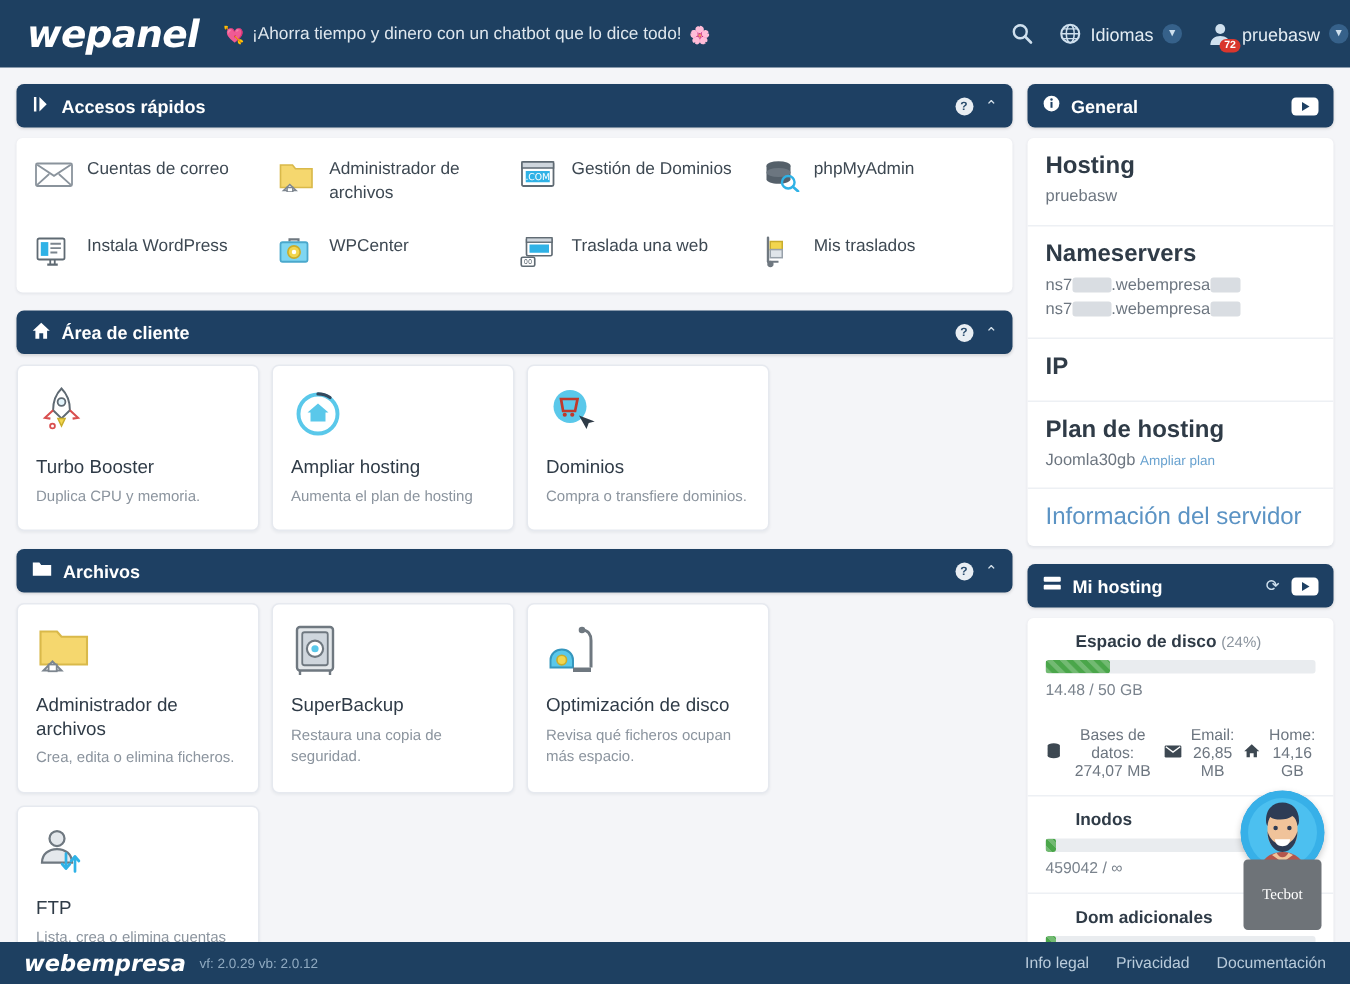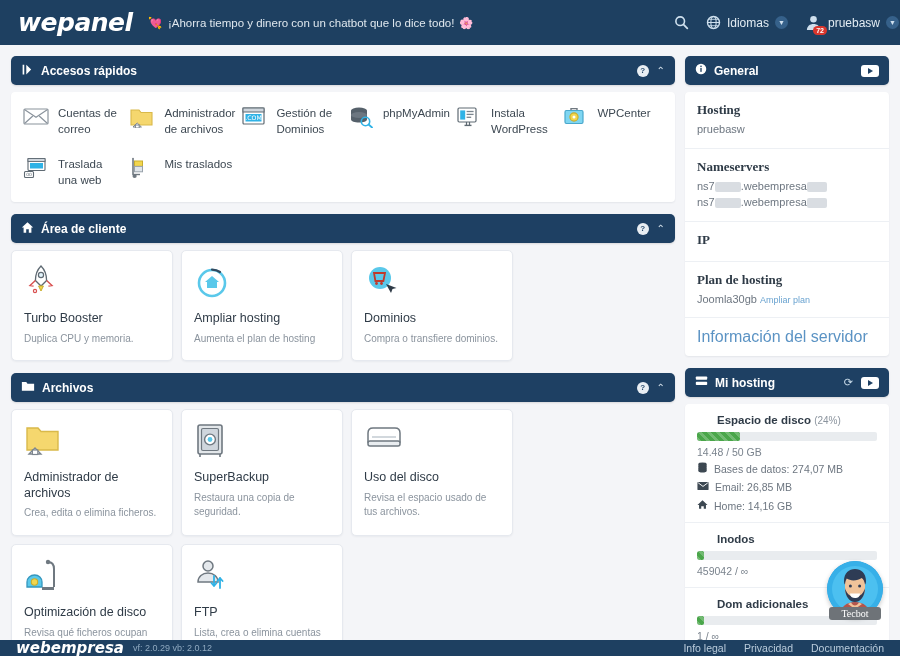--- a/index.html
+++ b/index.html
@@ -88,21 +88,21 @@
   .refresh { color: #cfe0ee; font-size: 11px; cursor: pointer; }
 
   .panel-body {
     background: #fff; border-radius: 4px; margin-top: 7px;
     padding: 14px 12px;
     box-shadow: 0 1px 2px rgba(10,30,60,.07);
   }
 
   
   .qa-grid {
-    display: grid; grid-template-columns: repeat(6, 1fr);
+    display: grid; grid-template-columns: repeat(4, 1fr);
     row-gap: 20px; column-gap: 6px;
   }
   .qa-item {
     display: flex; align-items: flex-start; gap: 9px;
     font-size: 11.5px; color: #3d4852; cursor: pointer; line-height: 1.35;
   }
   .qa-item .glyph { flex: 0 0 26px; height: 24px; }
   .card {
     background: #fff; border: 1px solid #e6e9ef; border-radius: 5px;
     width: 162px; padding: 13px 12px 14px; cursor: pointer;
@@ -120,21 +120,21 @@
 
   
   .side-panel { margin-bottom: 12px; }
   .side-body {
     background: #fff; border-radius: 4px; margin-top: 7px;
     box-shadow: 0 1px 2px rgba(10,30,60,.07);
     overflow: hidden;
   }
   .srow { padding: 10px 12px; border-bottom: 1px solid #edf0f4; }
   .srow:last-child { border-bottom: none; }
-  .s-label { font-size: 13px; font-weight: bold; color: #2f3b47; margin-bottom: 3px; font-family: Liberation Serif, serif; }
+  .s-label { font-size: 16px; font-weight: bold; color: #2f3b47; margin-bottom: 3px; }
   .s-val { font-size: 11px; color: #6d7680; line-height: 1.5; }
   .redact {
     display: inline-block; background: #d9dde2; border-radius: 2px;
     height: 10px; vertical-align: middle;
   }
   .link { color: #5b93c4; font-size: 16px; cursor: pointer; }
   .link-sm { color: #6aa3d0; font-size: 9px; cursor: pointer; margin-left: 3px; }
 
   
   .meter-title { font-size: 11.5px; font-weight: bold; color: #2f3b47; padding-left: 20px; }
@@ -145,47 +145,47 @@
   }
   .bar > i {
     display: block; height: 100%; border-radius: 2px;
     background-color: #4aa64a;
     background-image: linear-gradient(45deg, rgba(255,255,255,.22) 25%, transparent 25%,
       transparent 50%, rgba(255,255,255,.22) 50%, rgba(255,255,255,.22) 75%,
       transparent 75%, transparent);
     background-size: 9px 9px;
   }
   .meter-sub { font-size: 10.5px; color: #7a838d; }
-  .mlist { margin-top: 4px; display: flex; flex-direction: column; gap: 6px; text-align: center; }
+  .mlist { margin-top: 18px; display: flex; flex-direction: row; gap: 6px; text-align: center; }
   .mitem {
     font-size: 10.5px; color: #6d7680;
     display: flex; align-items: center; gap: 6px;
   }
 
   
   .tecbot {
     position: absolute; right: 12px; bottom: 36px;
     width: 66px; text-align: center; cursor: pointer; z-index: 30;
   }
   .tecbot .avatar {
     width: 56px; height: 56px; border-radius: 50%;
     background: radial-gradient(circle at 50% 45%, #4fb3e8 0%, #2f9fdc 60%, #1f8fd0 100%);
     margin: 0 auto; position: relative; overflow: hidden;
     box-shadow: 0 2px 5px rgba(0,0,0,.22);
   }
   .tecbot .tb-name {
     margin: -10px auto 0; position: relative;
     background: #6e7378; color: #fff; font-size: 10px;
-    border-radius: 3px; padding: 1px 0; width: 52px;
+    border-radius: 3px; padding: 18px 0; width: 52px;
     font-family: "Liberation Serif", serif;
   }
 
   
   .footer {
-    position: absolute; left: 0; bottom: 0; width: 900px; height: 16px;
+    position: absolute; left: 0; bottom: 0; width: 900px; height: 28px;
     background: #1e4061; display: flex; align-items: center;
     padding: 0 16px; color: #cfdae5;
   }
   .f-brand {
     font-size: 15px; font-weight: bold; font-style: italic; color: #fff;
     font-family: "DejaVu Sans", sans-serif;
   }
   .f-ver { font-size: 9px; color: #8fa9c0; margin-left: 9px; }
   .f-links { margin-left: auto; display: flex; gap: 18px; }
   .f-links span { font-size: 10.5px; color: #b9cbdb; cursor: pointer; }
@@ -461,31 +461,20 @@
                 <rect x="7.5" y="5.5" width="17" height="22" rx="1.5" fill="#cfd6dd" stroke="#6f7880" stroke-width="1.2"></rect>
                 <circle cx="16" cy="16.5" r="5.4" fill="#fff" stroke="#6f7880" stroke-width="1.4"></circle>
                 <circle cx="16" cy="16.5" r="2.4" fill="#5ac8ea"></circle>
                 <path d="M6 31v3M26 31v3" stroke="#6f7880" stroke-width="1.6"></path>
               </svg>
           </div>
           <div class="c-title">SuperBackup</div>
           <div class="c-desc">Restaura una copia de seguridad.</div>
         </div>
 
-        <div class="card">
-          <div class="c-icon">
-            <svg width="40" height="28" viewBox="0 0 40 28">
-                <path d="M4 10c0-3 2-5 5-5h22c3 0 5 2 5 5v9H4z" fill="#fff" stroke="#6f7880" stroke-width="1.5"></path>
-                <rect x="4" y="18" width="32" height="5" rx="2" fill="#e9edf0" stroke="#6f7880" stroke-width="1.5"></rect>
-                <line x1="8" y1="14" x2="32" y2="14" stroke="#b5bec6" stroke-width="1.2"></line>
-              </svg>
-          </div>
-          <div class="c-title">Uso del disco</div>
-          <div class="c-desc">Revisa el espacio usado de tus archivos.</div>
-        </div>
 
         <div class="card">
           <div class="c-icon">
             <svg width="36" height="36" viewBox="0 0 36 36">
                 <path d="M24 4c4 0 6 3 6 7v18" fill="none" stroke="#6f7880" stroke-width="2"></path>
                 <circle cx="24" cy="4" r="2.2" fill="#6f7880"></circle>
                 <path d="M3 24c0-4 3.4-7 7.6-7 4.2 0 7.4 3 7.4 7v5H3z" fill="#5ac8ea" stroke="#3596bd" stroke-width="1.3"></path>
                 <circle cx="10.5" cy="24" r="3.2" fill="#f2d64e" stroke="#c9ad2c" stroke-width="1.1"></circle>
                 <path d="M18 29h12v3H18z" fill="#6f7880"></path>
               </svg>

